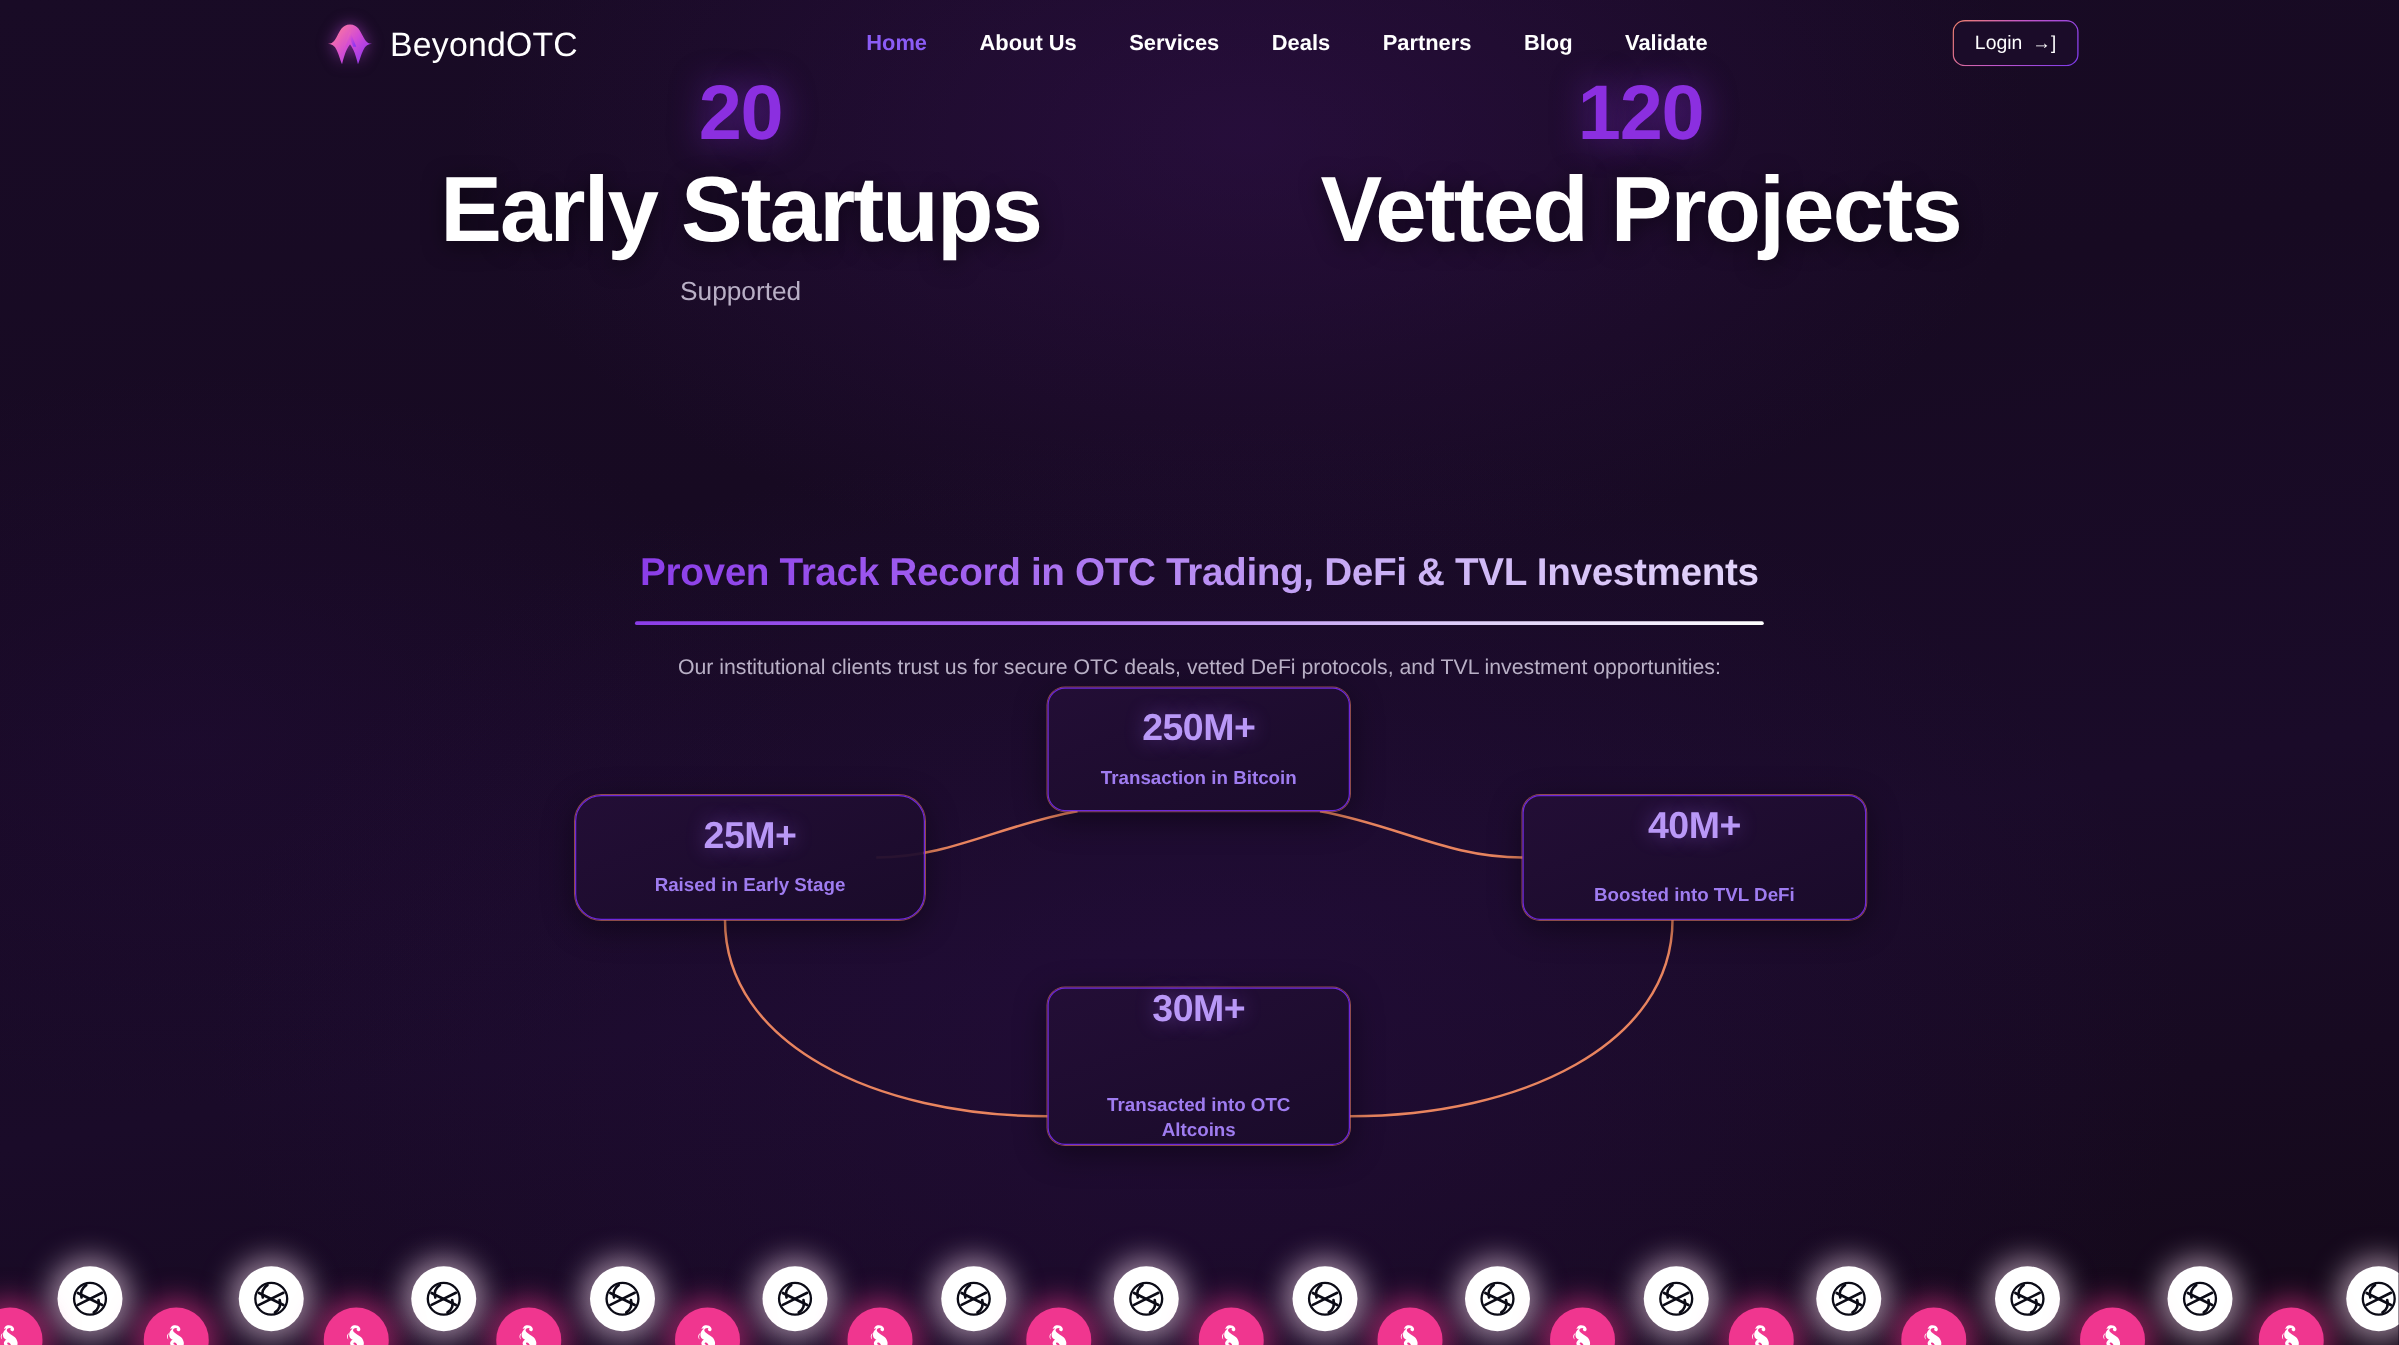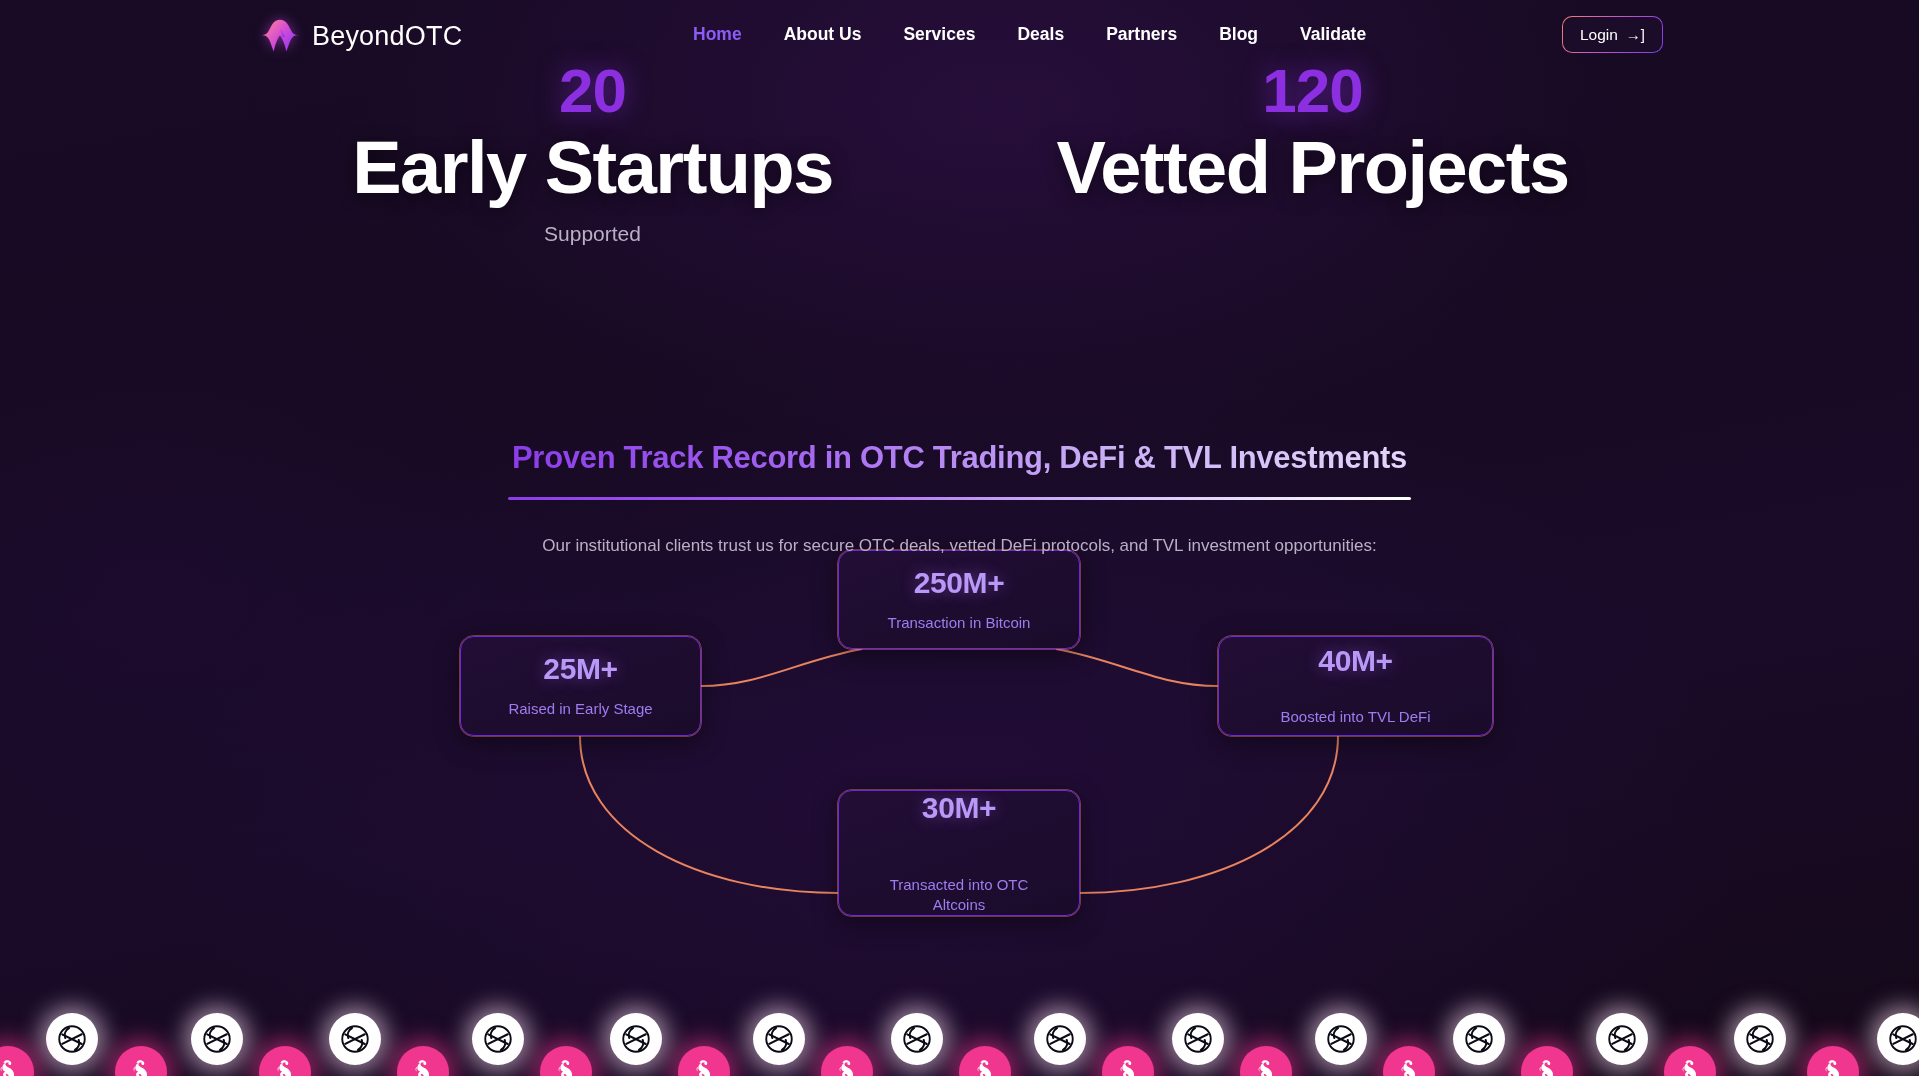--- a/index.html
+++ b/index.html
@@ -159,21 +159,21 @@
   }
   .section-rule {
     width: 903px;
     height: 3px;
     margin: 0 auto;
     background: linear-gradient(90deg, #8b3de8 0%, #a768f0 35%, #d9c7f8 70%, #ffffff 100%);
     border-radius: 3px;
     margin-top: -3px;
   }
   .section-desc {
-    margin-top: 36px;
+    margin-top: 24px;
     font-size: 17px;
     color: #b9b0c6;
     font-weight: 400;
   }
 
   
   .diagram {
     position: absolute;
     left: 0;
     top: 535px;
@@ -205,28 +205,28 @@
   .node-num {
     font-size: 30px;
     font-weight: 700;
     color: #b998f7;
     letter-spacing: -0.4px;
     text-shadow: 0 0 16px rgba(160,100,245,.45);
   }
   .node-label {
     margin-top: 13px;
     font-size: 15px;
-    font-weight: 400;
+    font-weight: 700;
     color: #9f7cf0;
     text-align: center;
     line-height: 1.35;
     max-width: 180px;
   }
   #node-top    { left: 838px; top: 15px;  width: 242px; height: 99px; }
-  #node-left   { left: 460px; top: 101px; width: 241px; height: 100px; }
+  #node-left   { left: 460px; top: 101px; width: 280px; height: 100px; border-radius: 21px; }
   #node-right  { left: 1218px;top: 101px; width: 275px; height: 100px; gap: 16px; }
   #node-bottom { left: 838px; top: 255px; width: 242px; height: 126px; justify-content: space-between; }
 
   
   .marquee {
     position: absolute;
     left: 0;
     bottom: 0;
     width: 1919px;
     height: 135px;

